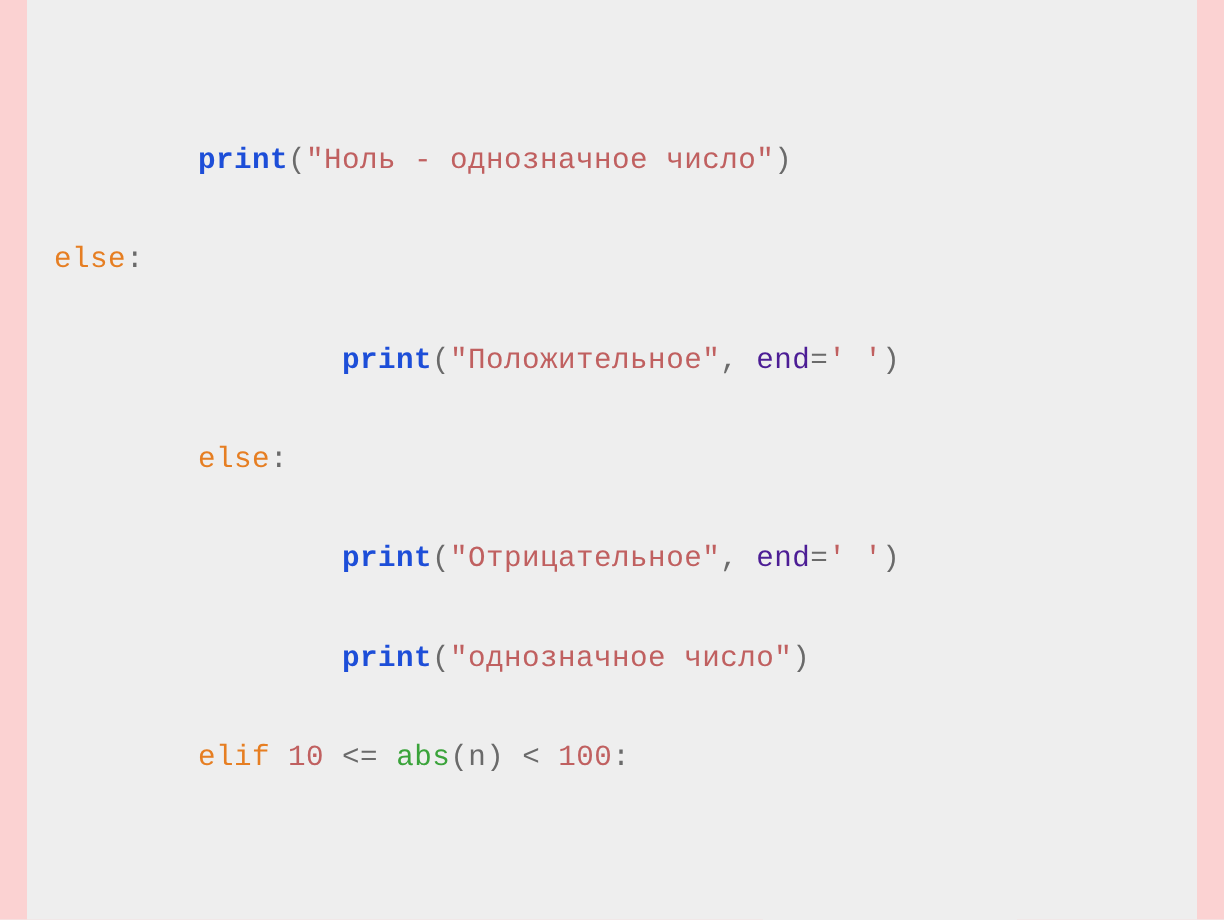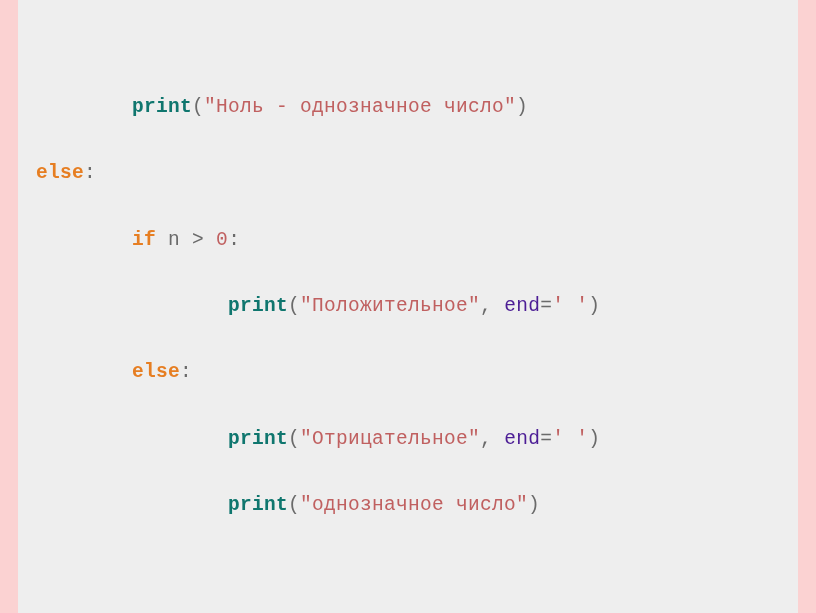--- a/index.html
+++ b/index.html
@@ -18,37 +18,37 @@
     padding: 28px 18px 28px 18px;
     font-size: 19.5px;
     line-height: 1.7;
     color: #6a6a6a;
     white-space: pre;
     letter-spacing: 0.3px;
   }
   .tok-var  { color: #6a6a6a; }
   .tok-op   { color: #6a6a6a; }
   .tok-func { color: #3aa33a; }
-  .tok-kw   { color: #e67e22; font-weight: bold; }
+  .tok-kw   { color: #e67e22; font-weight: normal; }
   .tok-str  { color: #c06060; }
   .tok-num  { color: #c06060; }
-  .tok-call { color: #0f766e; font-weight: bold; }
+  .tok-call { color: #1d4ed8; font-weight: bold; }
   .tok-param{ color: #4c1d95; }
   .tok-punct{ color: #6a6a6a; }
 </style>
 </head>
 <body>
 
 <div class="code-block">
 
 
 
 <div>        <span class="tok-call">print</span><span class="tok-punct">(</span><span class="tok-str">"Ноль - однозначное число"</span><span class="tok-punct">)</span></div>
 <div><span class="tok-kw">else</span><span class="tok-punct">:</span></div>
-<div>        <span class="tok-kw">if</span> <span class="tok-var">n</span> <span class="tok-op">&gt;</span> <span class="tok-num">0</span><span class="tok-punct">:</span></div>
 <div>                <span class="tok-call">print</span><span class="tok-punct">(</span><span class="tok-str">"Положительное"</span><span class="tok-punct">,</span> <span class="tok-param">end</span><span class="tok-op">=</span><span class="tok-str">' '</span><span class="tok-punct">)</span></div>
 <div>        <span class="tok-kw">else</span><span class="tok-punct">:</span></div>
 <div>                <span class="tok-call">print</span><span class="tok-punct">(</span><span class="tok-str">"Отрицательное"</span><span class="tok-punct">,</span> <span class="tok-param">end</span><span class="tok-op">=</span><span class="tok-str">' '</span><span class="tok-punct">)</span></div>
 <div>                <span class="tok-call">print</span><span class="tok-punct">(</span><span class="tok-str">"однозначное число"</span><span class="tok-punct">)</span></div>
+<div>        <span class="tok-kw">elif</span> <span class="tok-num">10</span> <span class="tok-op">&lt;=</span> <span class="tok-func">abs</span><span class="tok-punct">(</span><span class="tok-var">n</span><span class="tok-punct">)</span> <span class="tok-op">&lt;</span> <span class="tok-num">100</span><span class="tok-punct">:</span></div>
 
 
 
 </div>
 
 </body></html>

